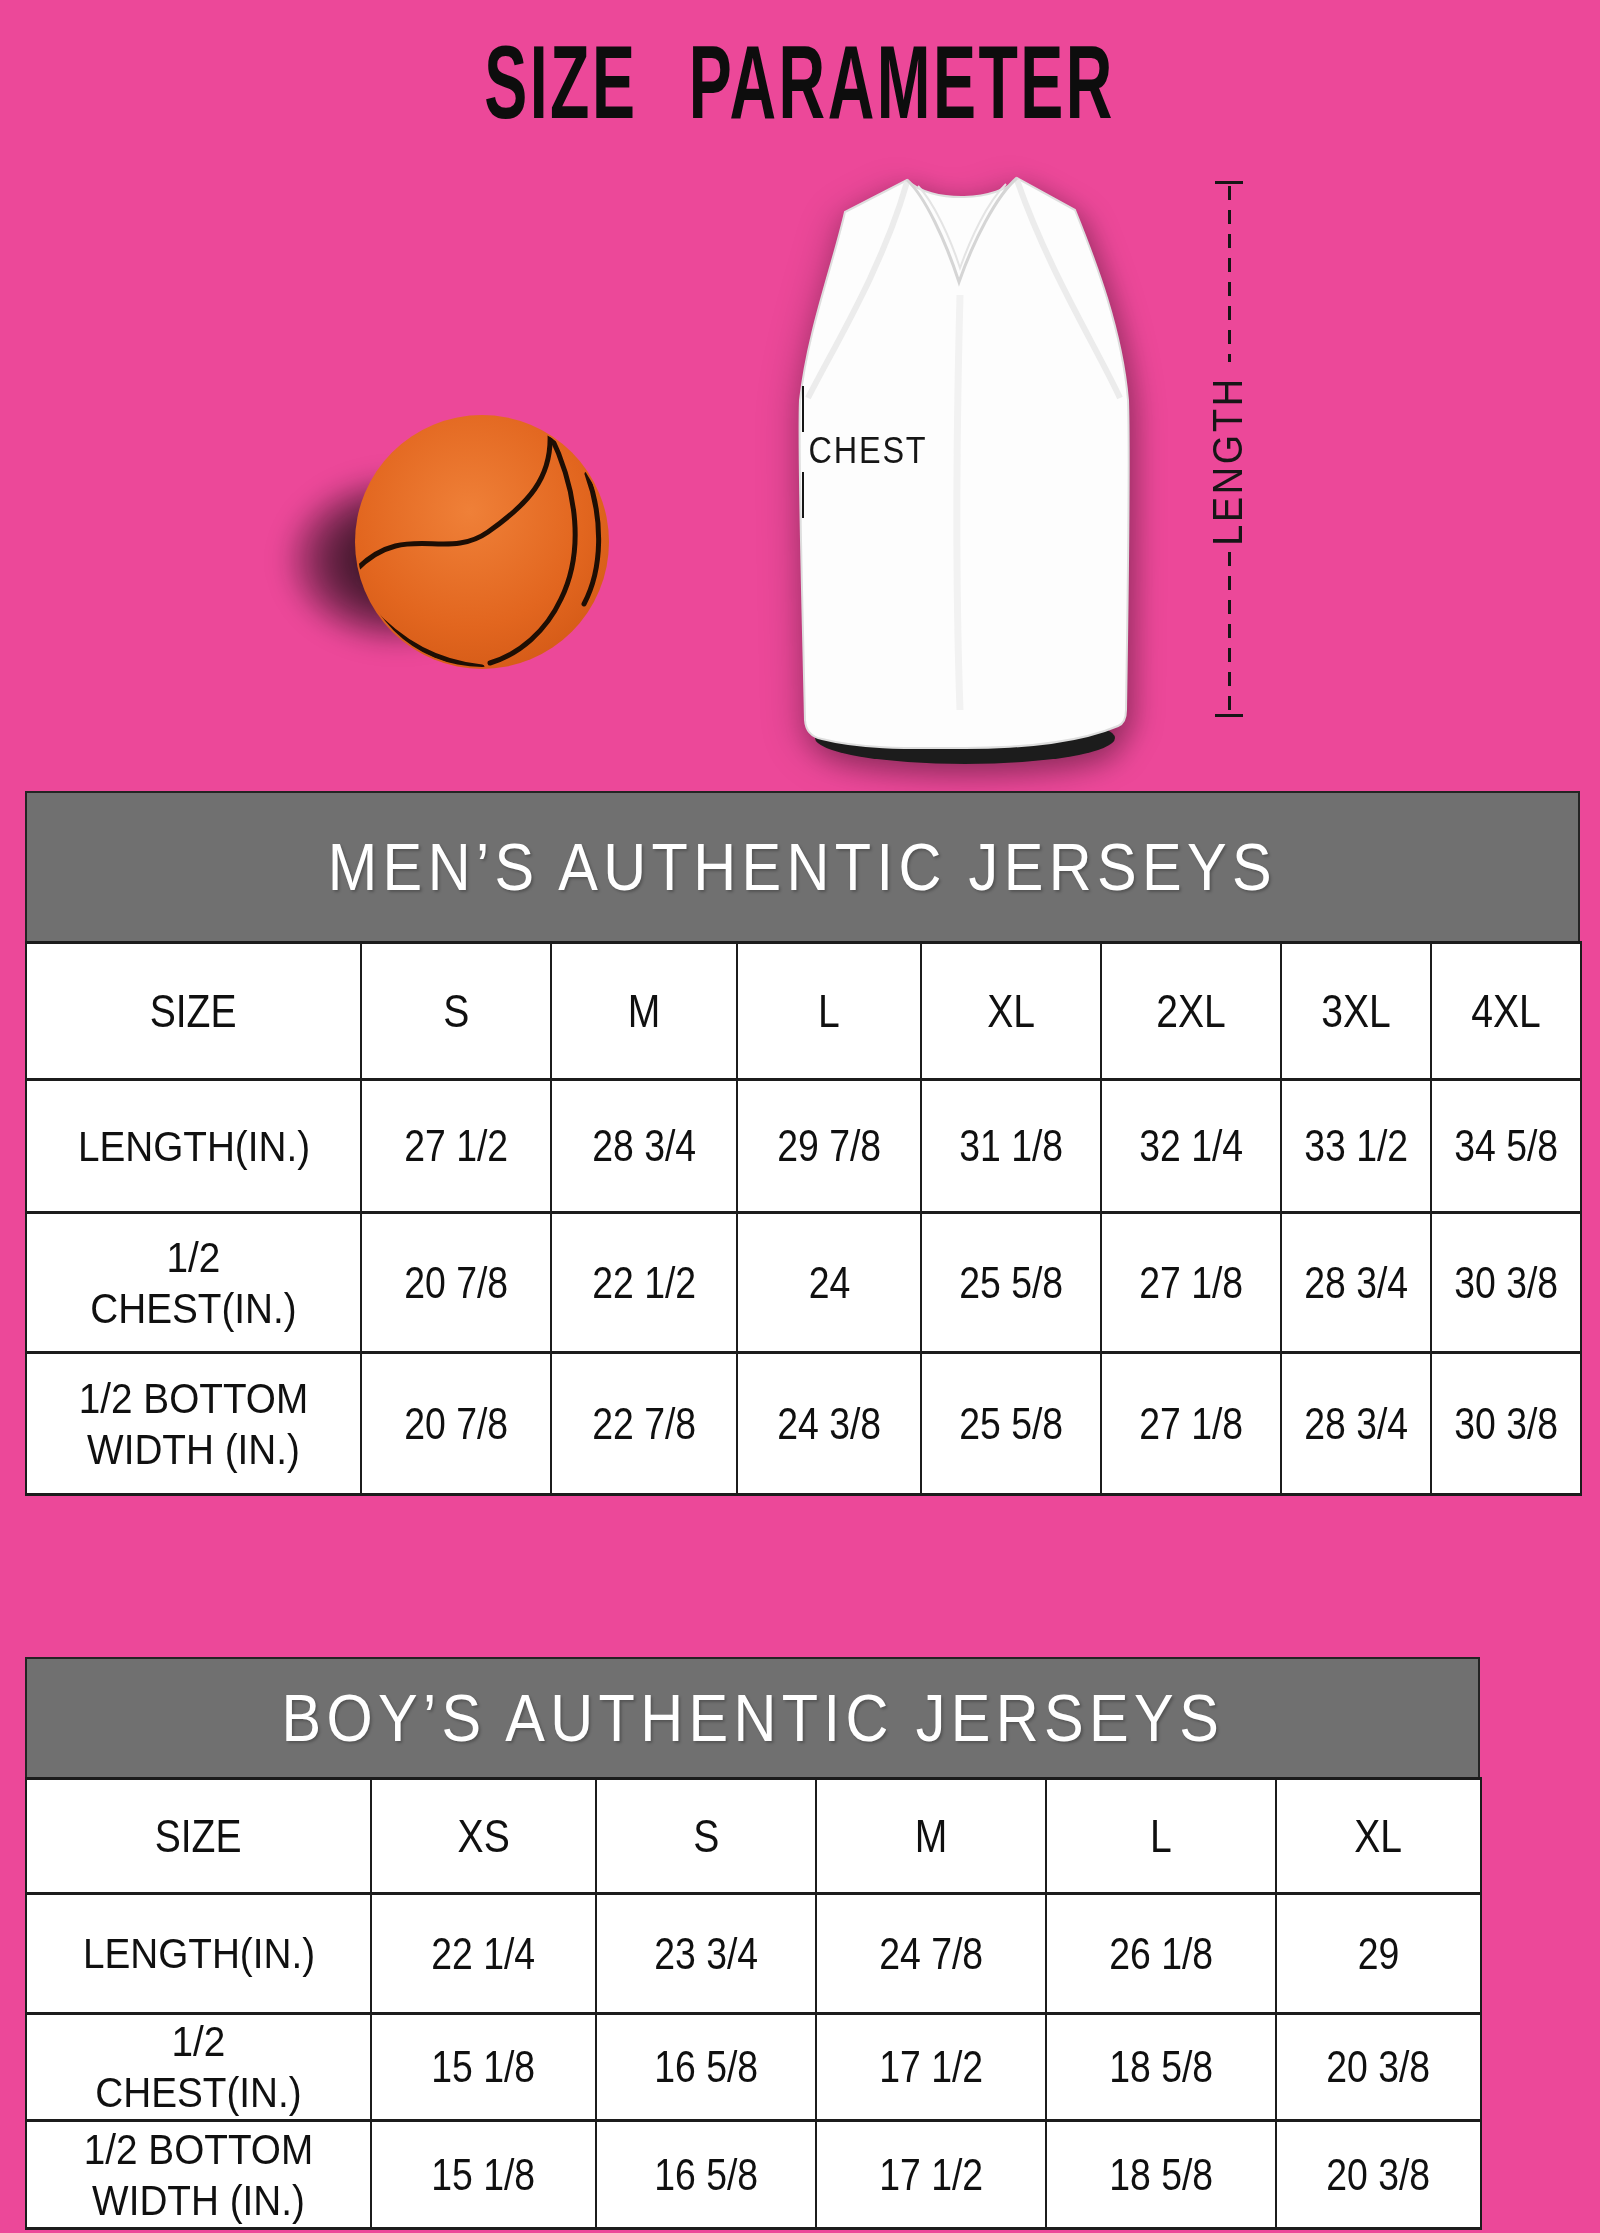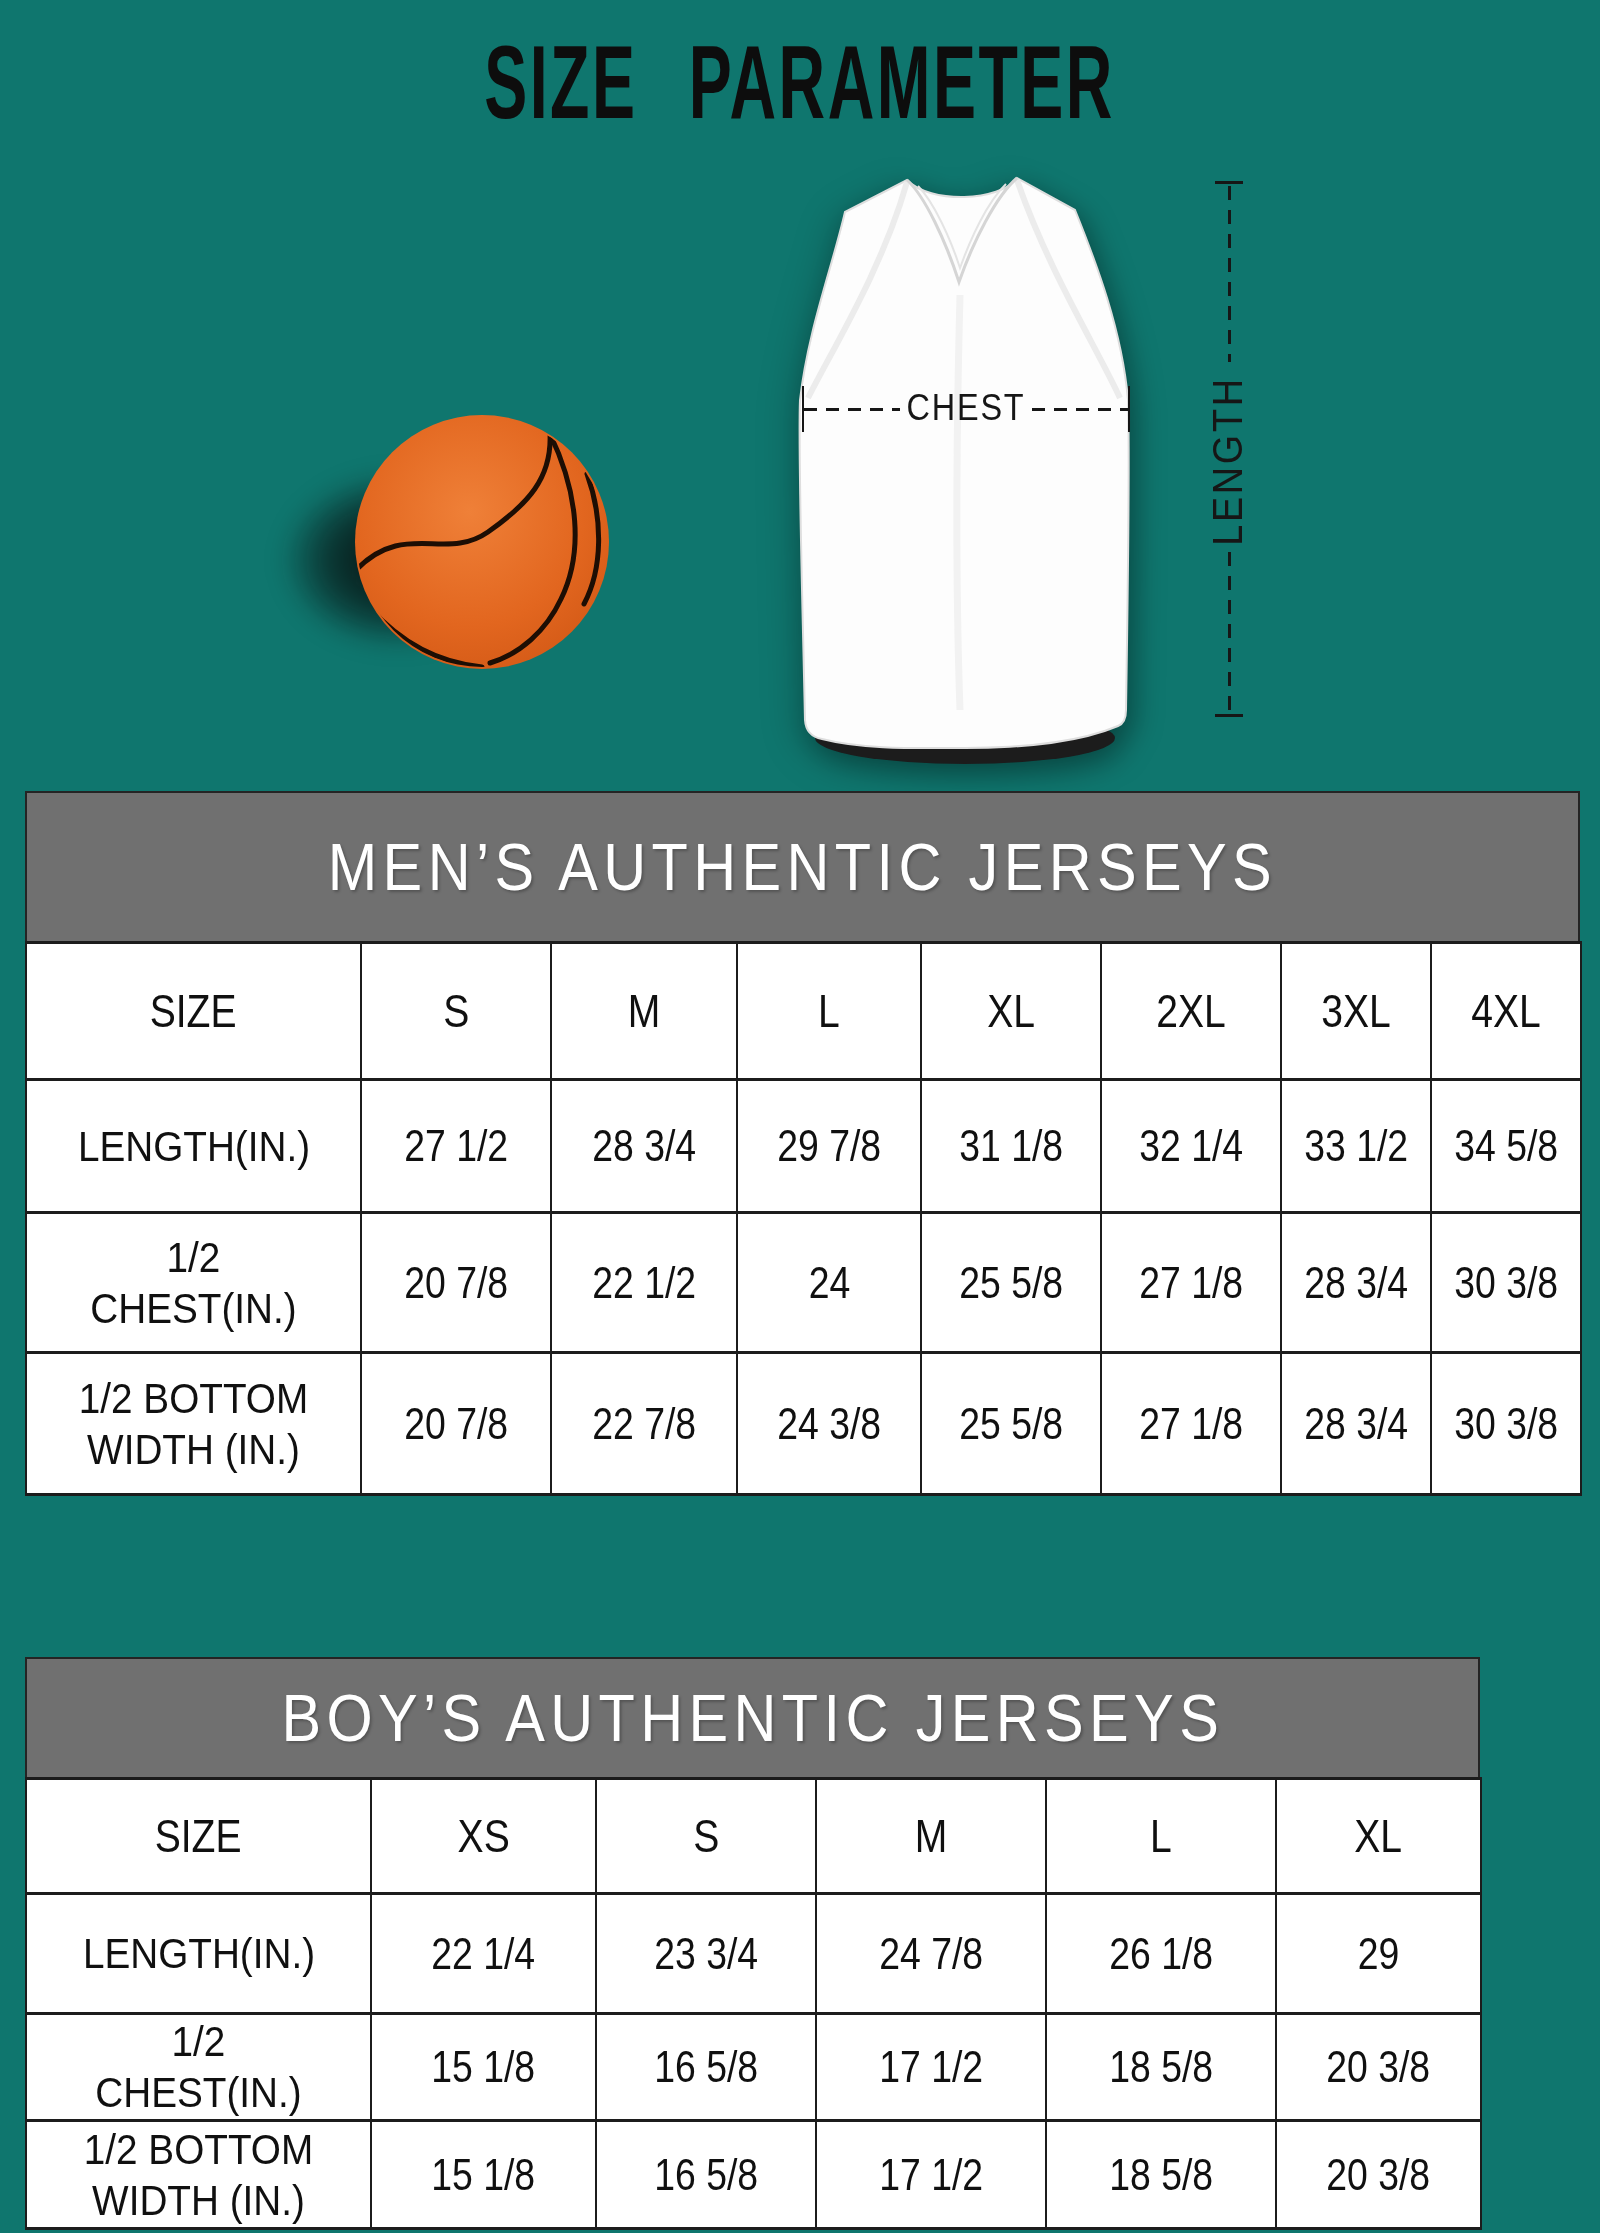--- a/index.html
+++ b/index.html
@@ -1,17 +1,17 @@
 <!DOCTYPE html>
 <html><head>
 <meta charset="utf-8">
 <style>
   html,body{margin:0;padding:0;background:#ffffff;}
   .page{
-    position:relative;width:1600px;height:2233px;background:#0f766e;
+    position:relative;width:1600px;height:2233px;background:#ec4899;
     font-family:"Liberation Sans", sans-serif;color:#111111;overflow:hidden;
   }
   
   .title{
     position:absolute;top:30px;left:0;width:100%;height:110px;
     text-align:center;line-height:104px;font-size:104px;font-weight:bold;color:#0d0d0d;
   }
   .title .squeeze{
     display:inline-block;transform:scaleX(0.62);transform-origin:center;
     letter-spacing:4px;word-spacing:50px;white-space:nowrap;
@@ -22,21 +22,21 @@
     background:radial-gradient(ellipse 50% 50% at 45% 52%, rgba(5,5,5,0.95) 0%, rgba(8,8,8,0.55) 42%, rgba(10,10,10,0) 70%);
     filter:blur(10px);
   }
   .ball-svg{position:absolute;left:340px;top:400px;}
   .jersey-svg{
     position:absolute;left:760px;top:150px;
     filter:drop-shadow(8px 10px 14px rgba(0,0,0,0.30)) drop-shadow(-10px 6px 16px rgba(0,0,0,0.16));
   }
   .chest-anno{
     position:absolute;left:802px;top:386px;width:328px;height:46px;
-    display:flex;align-items:center;
+    display:flex;align-items:flex-start;flex-direction:column;
   }
   .tick-v{width:2px;height:46px;background:#161616;flex:0 0 auto;}
   .dash-h{
     flex:1 1 auto;height:3px;
     background:repeating-linear-gradient(90deg,#161616 0 13px,transparent 13px 22px);
   }
   .chest-label{
     flex:0 0 auto;font-size:36px;letter-spacing:2px;color:#161616;
     display:inline-block;transform:scaleX(0.9);margin-top:-2px;
   }

